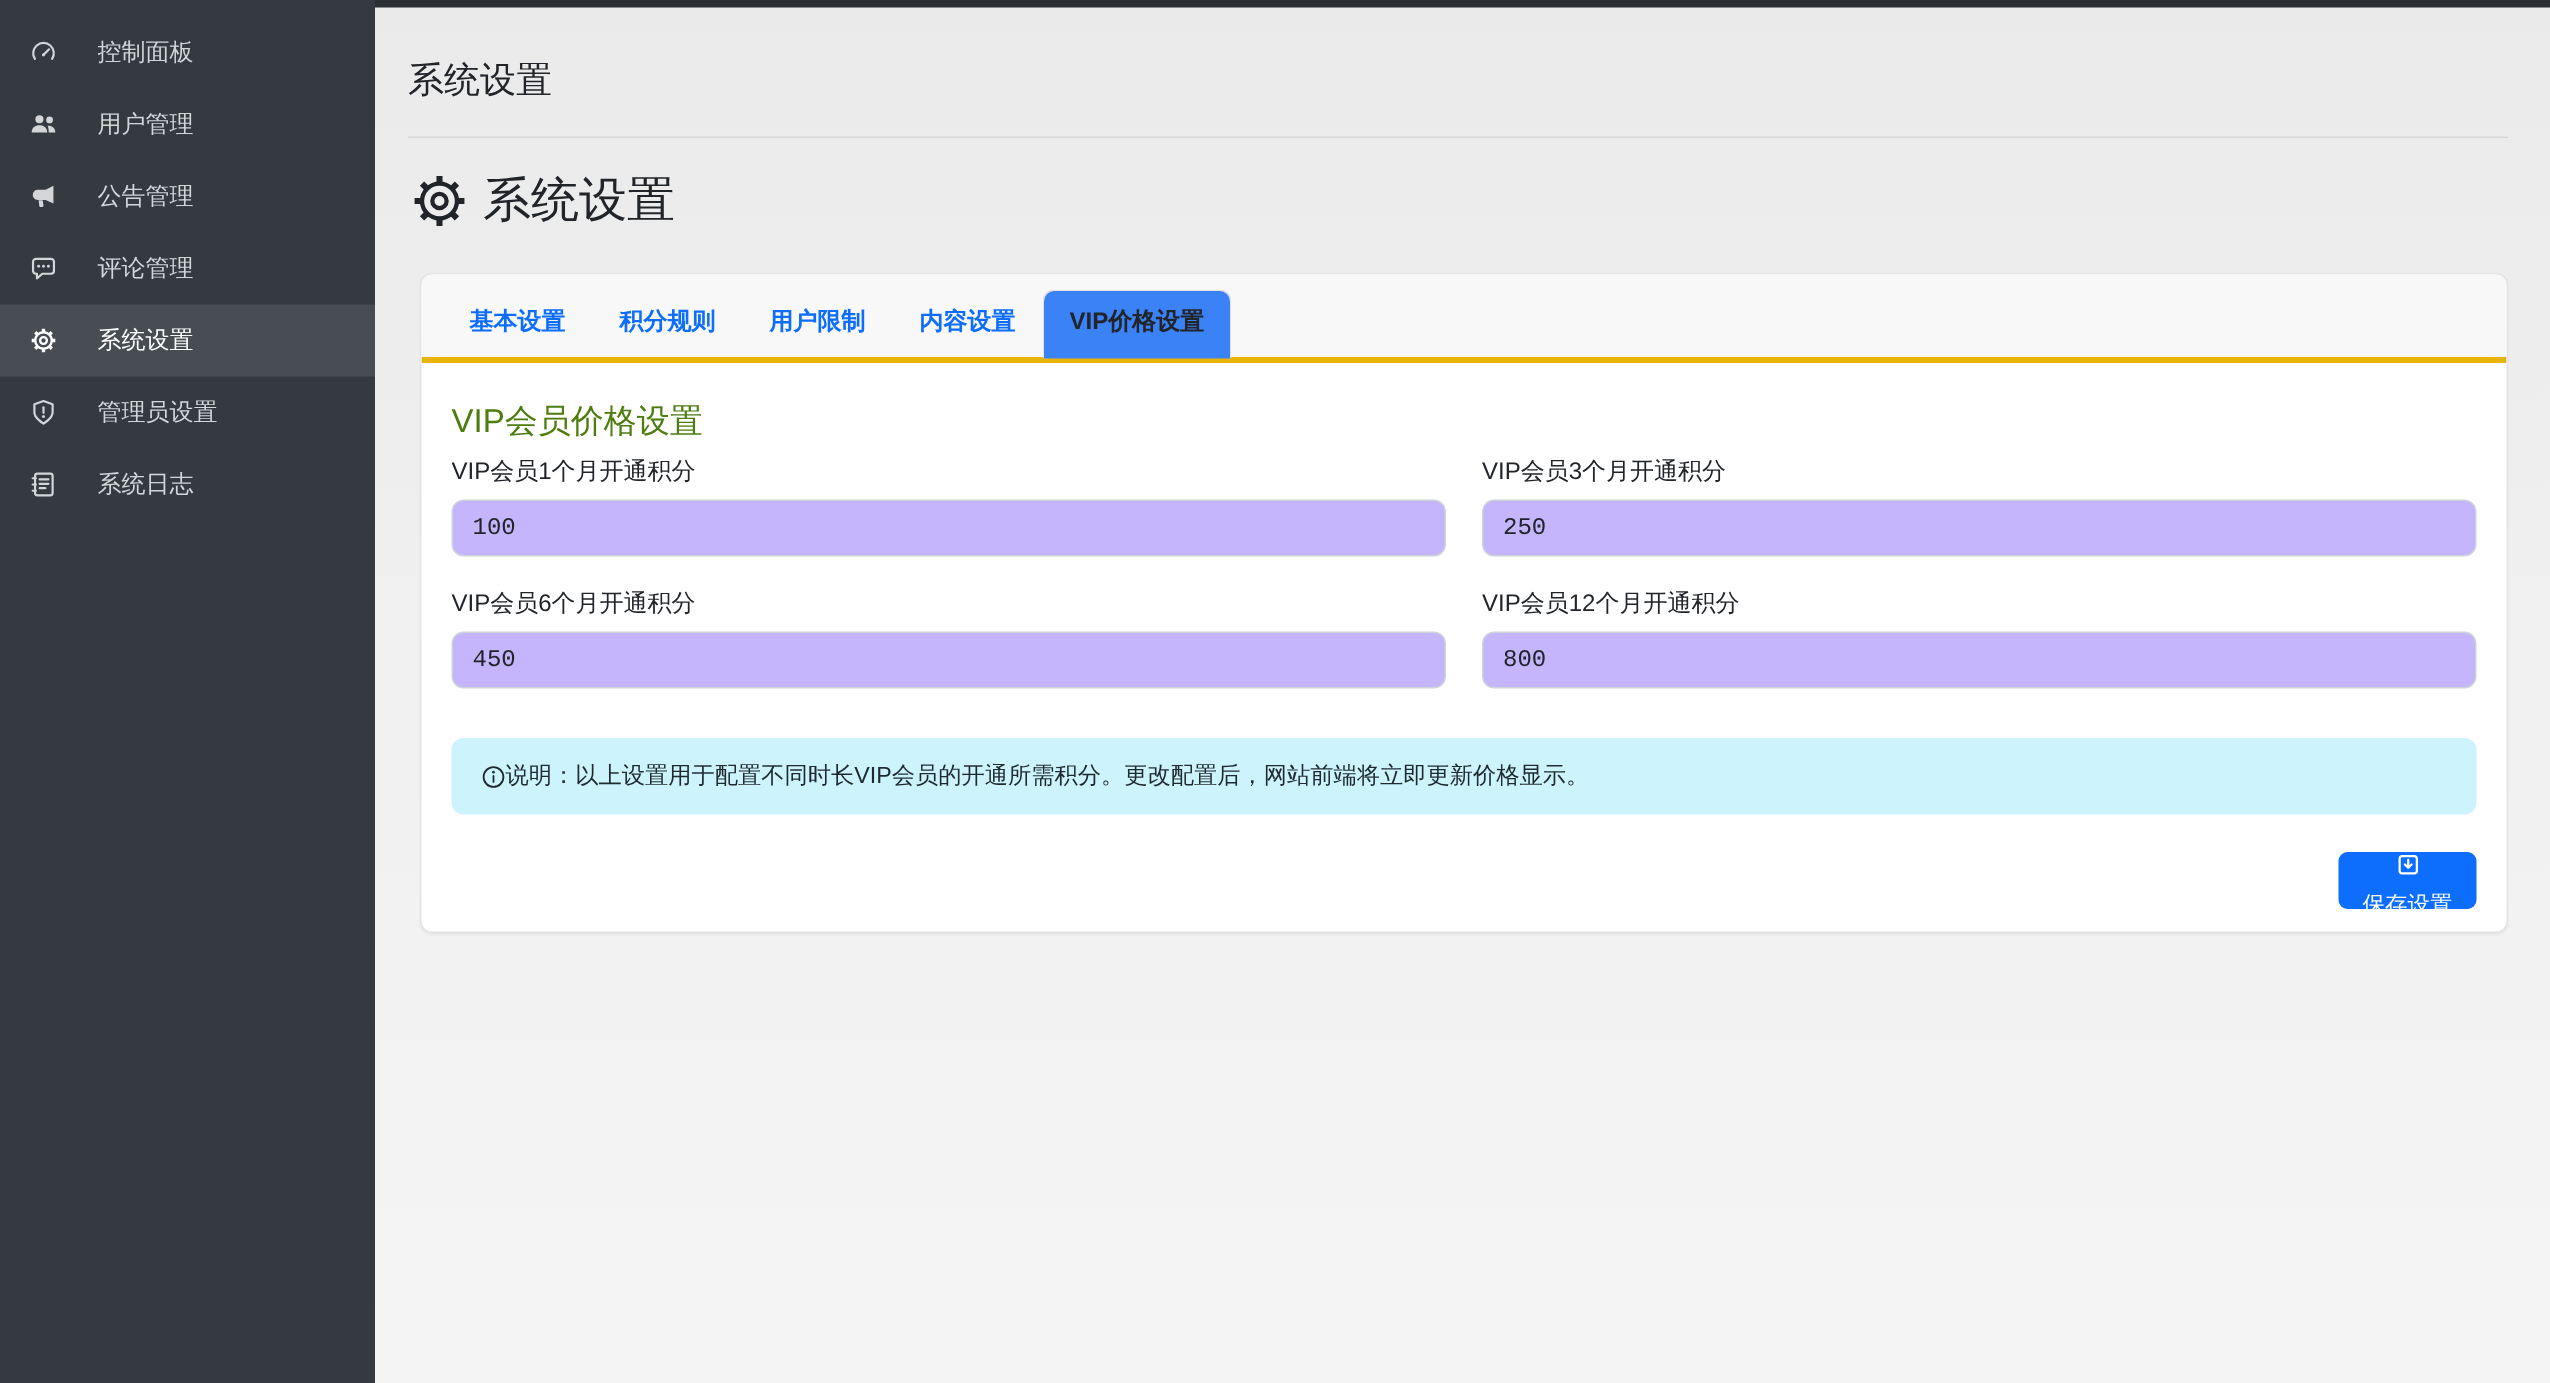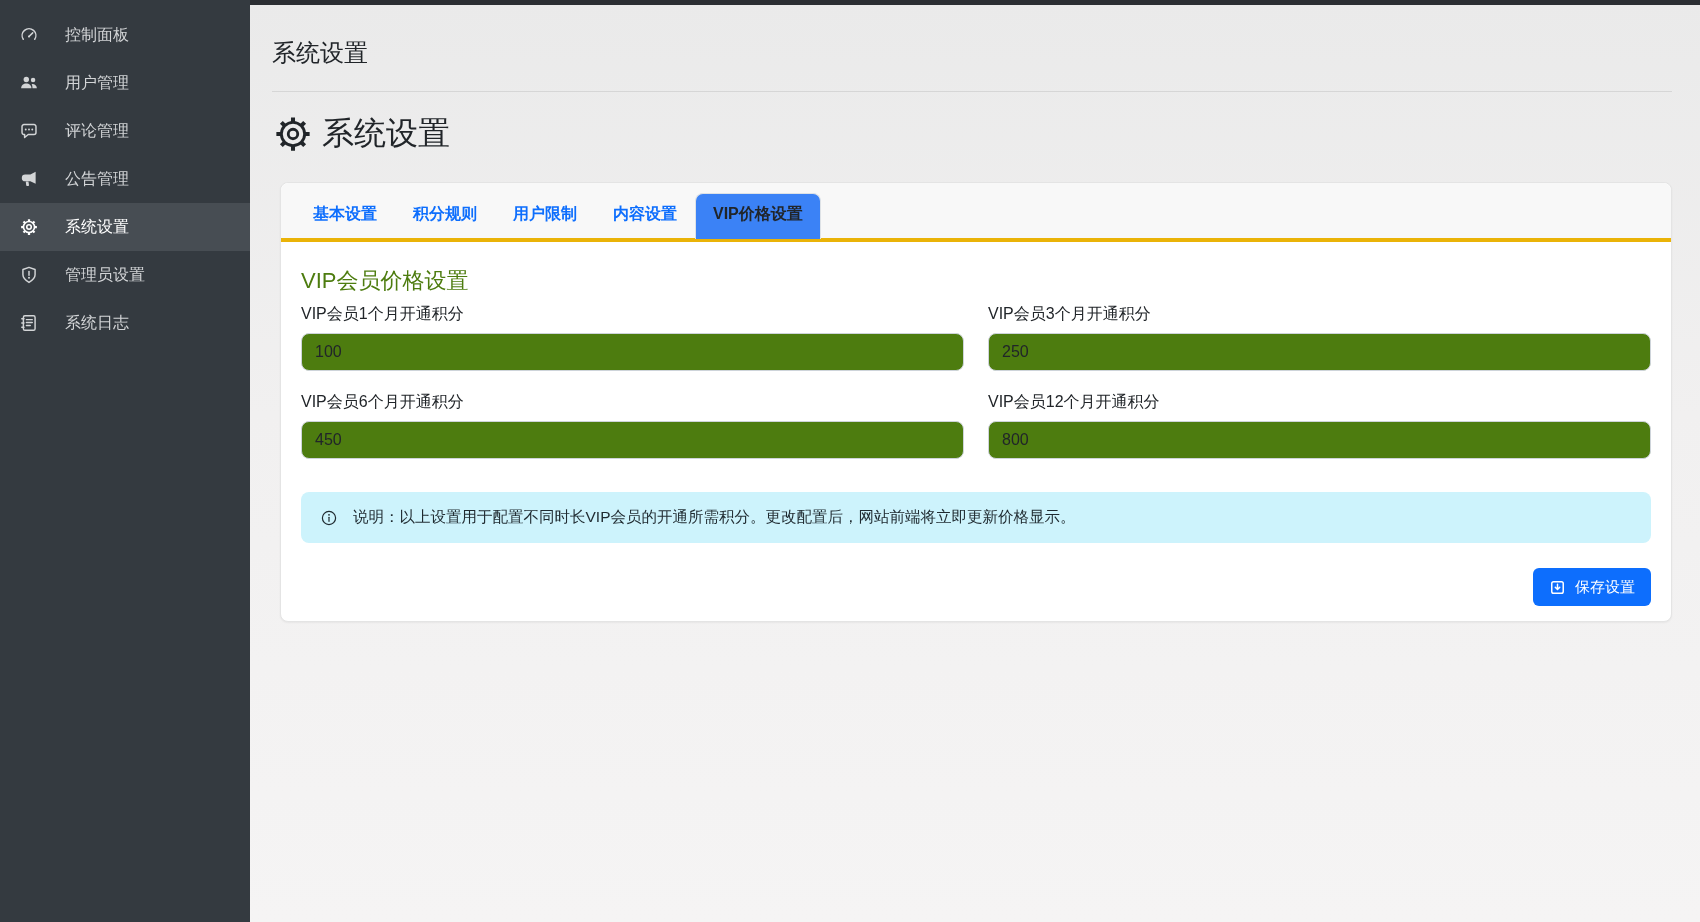--- a/index.html
+++ b/index.html
@@ -93,53 +93,54 @@
   }
   .field label { display: block; font-size: 16px; color: #212529; margin-bottom: 8px; }
   .field input {
     width: 100%;
     height: 38px;
     border: 1px solid #ced4da;
     border-radius: 8px;
     padding: 0 13px;
     font-size: 16px;
     color: #212529;
-    font-family: Liberation Sans, sans-serif;
-    background: #4d7c0f;
+    font-family: Liberation Mono, monospace;
+    background: #c4b5fd;
     outline: none;
   }
 
   .alert-info {
     margin-top: 33px;
     background: #cdf3fc;
     border-radius: 8px;
     padding: 15px 20px;
     display: flex;
     align-items: center;
-    gap: 16px;
+    gap: 0;
     font-size: 15.5px;
     color: #1f2a30;
   }
   .alert-info .ic { width: 16px; height: 16px; flex: 0 0 16px; display: inline-flex; color: #1f2a30; }
   .alert-info .ic svg { width: 100%; height: 100%; }
 
   .actions { margin-top: 25px; display: flex; justify-content: flex-end; }
   .btn-primary {
     background: #0d6efd;
     border: none;
     border-radius: 6px;
     color: #ffffff;
     height: 38px;
     padding: 0 16px;
     font-size: 15px;
     font-family: "Liberation Sans", "DejaVu Sans", sans-serif;
     display: inline-flex;
     align-items: center;
     gap: 9px;
     cursor: pointer;
+    flex-direction: column;
   }
   .btn-primary .ic { width: 17px; height: 17px; display: inline-flex; }
   .btn-primary .ic svg { width: 100%; height: 100%; }
 
   svg { stroke-linecap: round; stroke-linejoin: round; }
 </style>
 </head>
 <body>
 
 <aside class="sidebar">
@@ -163,38 +164,38 @@
         <circle cx="11.6" cy="5.3" r="2"></circle>
         <path d="M10.4 8.8 c2.6-.2 4.6 1.3 4.6 3.9 h-3.9 c0-1.6-.2-2.9-.7-3.9 z"></path>
       </svg>
     </span>
     <span>用户管理</span>
   </div>
 
 
   <div class="side-item">
     <span class="ic">
+      <svg viewBox="0 0 16 16" fill="currentColor" stroke="none">
+        <path d="M13.9 1.6 v10.6 L9.2 10 H4.6 a3 3 0 0 1 0-6 h4.6 z"></path>
+        <path d="M5.1 10.2 h2.4 l.5 3.2 a.7 .7 0 0 1-.7 .8 h-1.1 a.7 .7 0 0 1-.7-.6 z"></path>
+      </svg>
+    </span>
+    <span>公告管理</span>
+  </div>
+
+  <div class="side-item">
+    <span class="ic">
       <svg viewBox="0 0 16 16" fill="none" stroke="currentColor" stroke-width="1.3">
         <path d="M1.8 4 a1.7 1.7 0 0 1 1.7-1.7 h9 a1.7 1.7 0 0 1 1.7 1.7 v5.4 a1.7 1.7 0 0 1-1.7 1.7 H7.3 L4.1 13.8 v-2.7 h-.6 a1.7 1.7 0 0 1-1.7-1.7 z"></path>
         <circle cx="5.1" cy="6.7" r="0.85" fill="currentColor" stroke="none"></circle>
         <circle cx="8" cy="6.7" r="0.85" fill="currentColor" stroke="none"></circle>
         <circle cx="10.9" cy="6.7" r="0.85" fill="currentColor" stroke="none"></circle>
       </svg>
     </span>
     <span>评论管理</span>
-  </div>
-
-  <div class="side-item">
-    <span class="ic">
-      <svg viewBox="0 0 16 16" fill="currentColor" stroke="none">
-        <path d="M13.9 1.6 v10.6 L9.2 10 H4.6 a3 3 0 0 1 0-6 h4.6 z"></path>
-        <path d="M5.1 10.2 h2.4 l.5 3.2 a.7 .7 0 0 1-.7 .8 h-1.1 a.7 .7 0 0 1-.7-.6 z"></path>
-      </svg>
-    </span>
-    <span>公告管理</span>
   </div>
 
 
   <div class="side-item active">
     <span class="ic">
       <svg viewBox="0 0 16 16" fill="none" stroke="currentColor">
         <circle cx="8" cy="8" r="2" stroke-width="1.4"></circle>
         <circle cx="8" cy="8" r="4.9" stroke-width="1.4"></circle>
         <g stroke-width="2" stroke-linecap="butt">
           <path d="M13 8 H15 M3 8 H1 M8 3 V1 M8 13 V15"></path>

